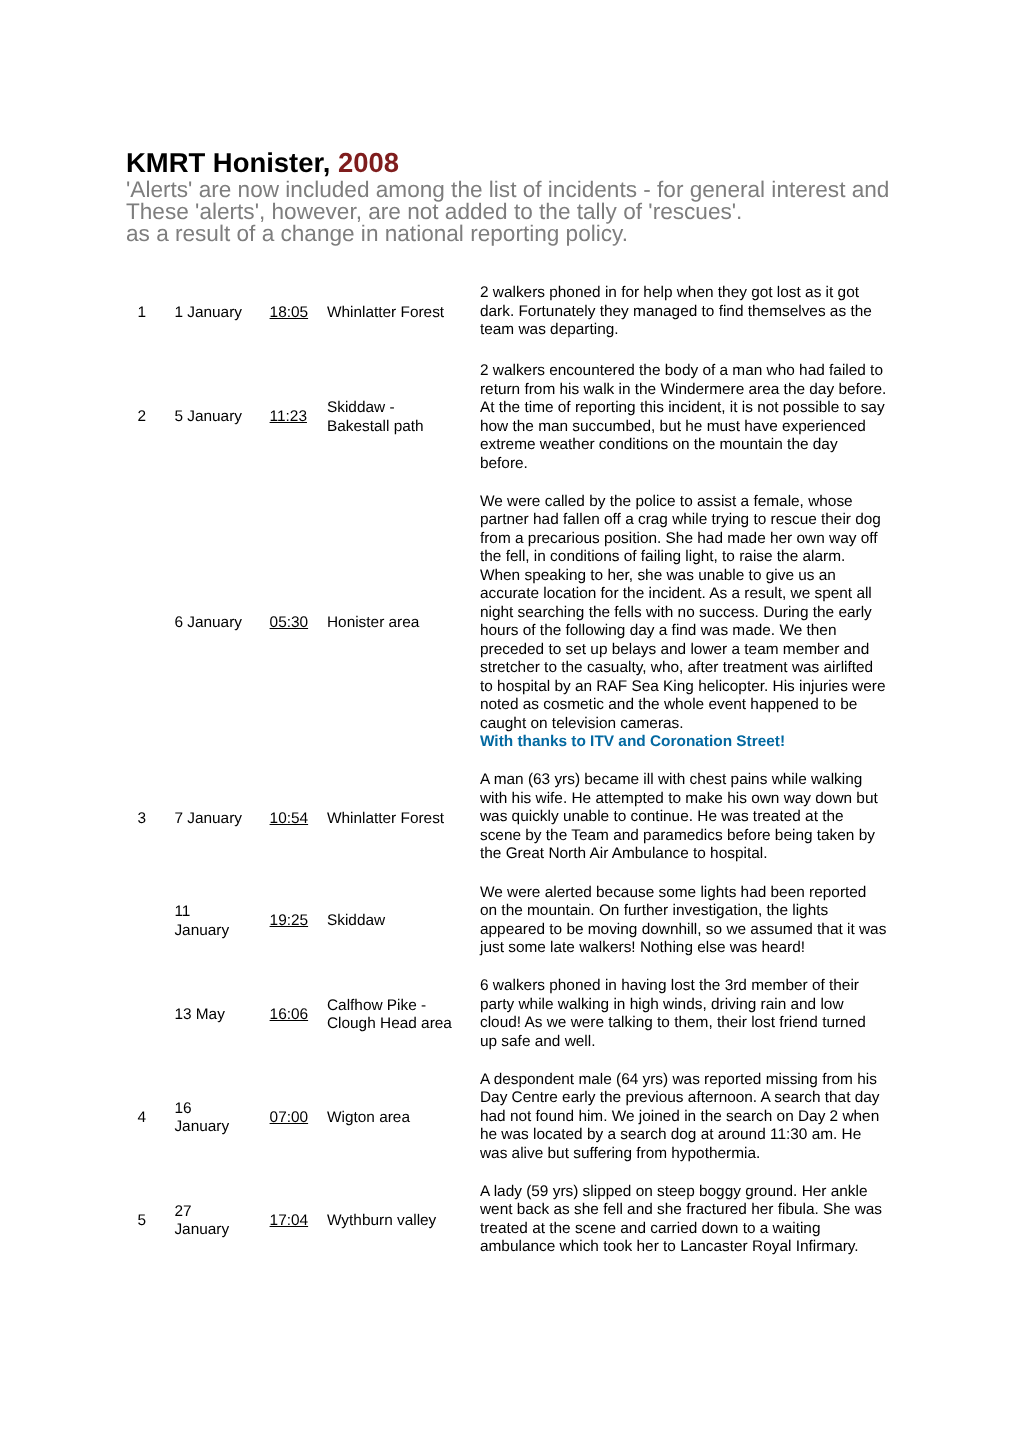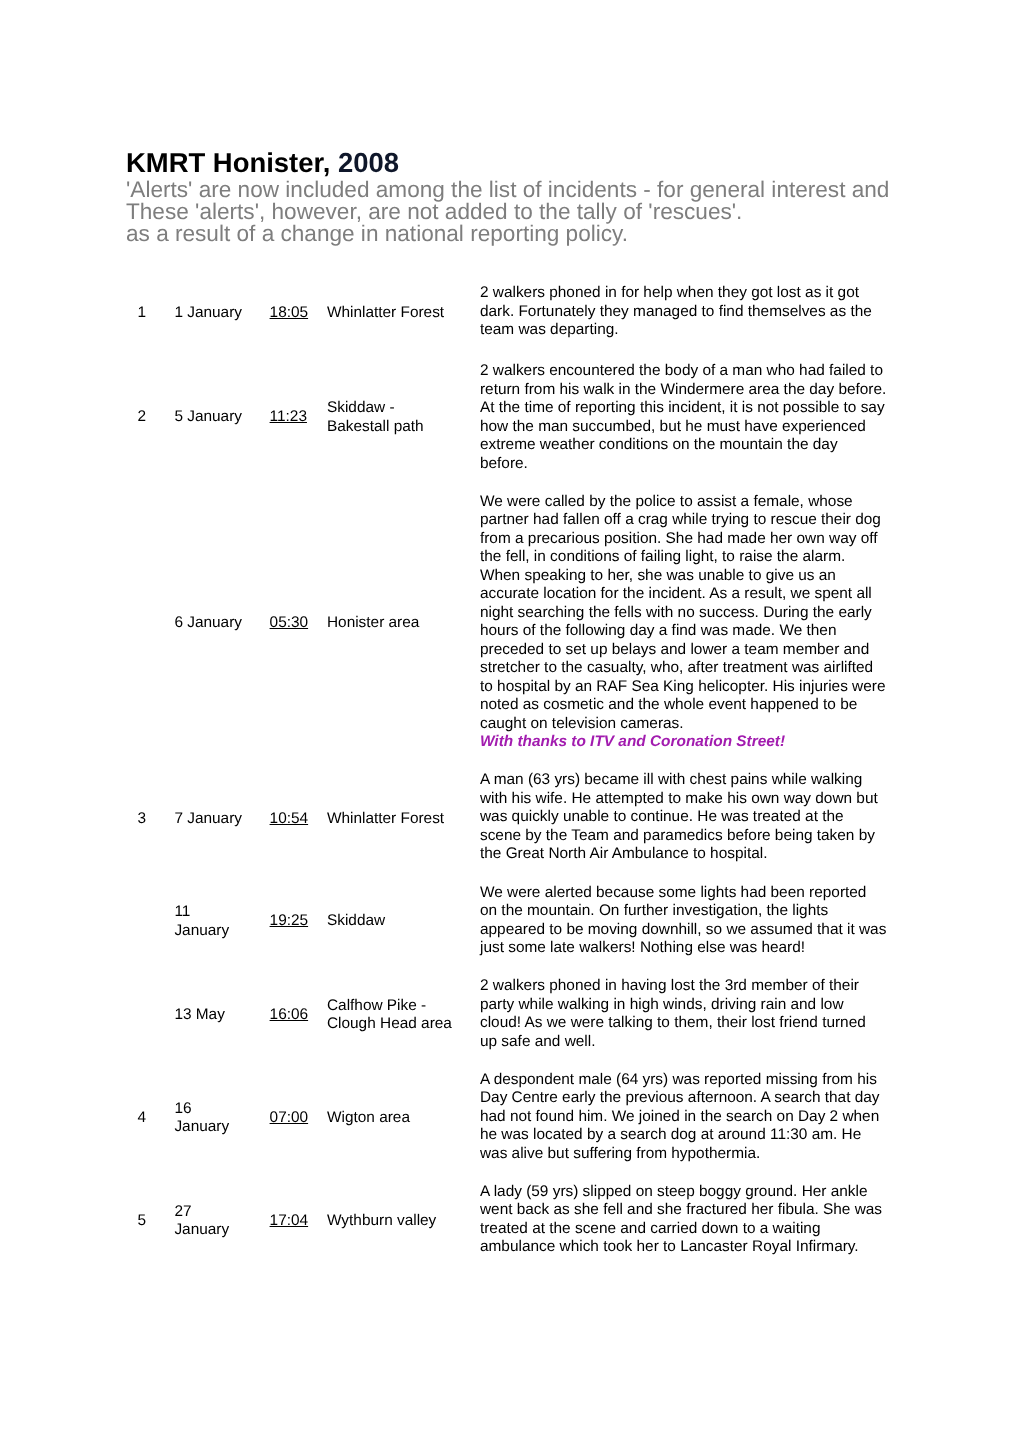--- a/index.html
+++ b/index.html
@@ -32,21 +32,21 @@
   }
   h1.title {
     margin: 0;
     font-size: 27.45px;
     font-weight: bold;
     line-height: 31px;
     color: #000000;
     white-space: nowrap;
   }
   h1.title .year {
-    color: #0f172a;
+    color: #7f1d1d;
     font-weight: bold;
   }
   .subtitle {
     margin: 0;
     position: relative;
     top: 0.8px;
     font-size: 22.6px;
     line-height: 22.05px;
     color: #7e7e7e;
     font-weight: normal;
@@ -75,23 +75,22 @@
     position: relative;
     top: -2.6px;
   }
   table.incidents td.c-num   { width: 50.4px;  padding-left: 13.4px;  box-sizing: border-box; }
   table.incidents td.c-date  { width: 95.2px;  padding-right: 25.2px; box-sizing: border-box; }
   table.incidents td.c-time  { width: 57.4px; text-decoration: underline; }
   table.incidents td.c-place { width: 153.0px; padding-right: 25.0px; box-sizing: border-box; }
   table.incidents td.c-desc  { width: 407.0px;   vertical-align: top; padding-top: 6.0px; padding-bottom: 13.64px; margin-left: 36px; }
   table.incidents tr:nth-child(2) td.c-desc { padding-top: 8.66px; }
   .desc-note {
-    color: #a21caf;
+    color: #0369a1;
     font-weight: bold;
-    font-style: italic;
   }
 
 </style>
 </head>
 <body>
 
 <div class="page">
 
   <div class="header">
     <h1 class="title"><span>KMRT Honister,</span> <span class="year">2008</span></h1>
@@ -183,21 +182,21 @@
           </td>
           <td class="c-date">
             <span>13 May</span>
           </td>
           <td class="c-time">
             <span>16:06</span>
           </td>
           <td class="c-place">
             <span>Calfhow Pike - Clough Head area</span>
           </td>
-          <td class="c-desc"><span>2 walkers phoned in having lost the 3rd member of their party while walking in high winds, driving rain and low cloud! As we were talking to them, their lost friend turned up safe and well.</span></td>
+          <td class="c-desc"><span>6 walkers phoned in having lost the 3rd member of their party while walking in high winds, driving rain and low cloud! As we were talking to them, their lost friend turned up safe and well.</span></td>
         </tr>
         <tr>
           <td class="c-num">
             <span>4</span>
           </td>
           <td class="c-date">
             <span>16 January</span>
           </td>
           <td class="c-time">
             <span>07:00</span>

